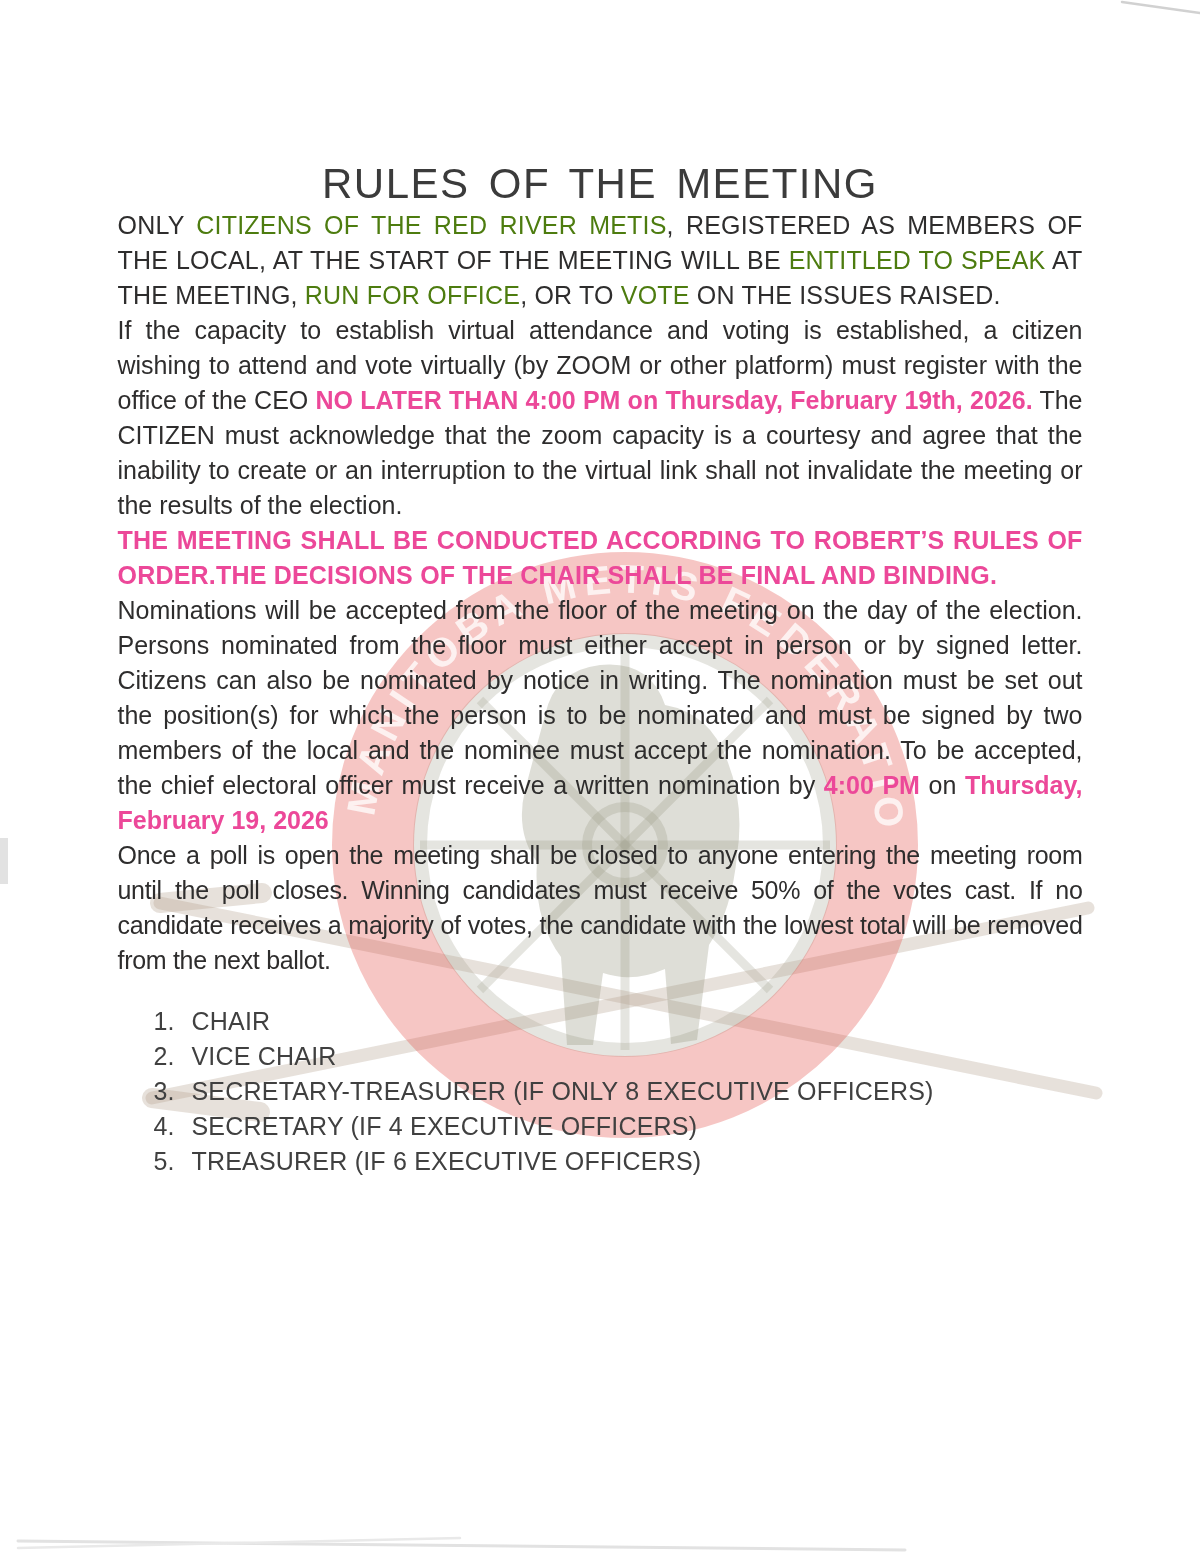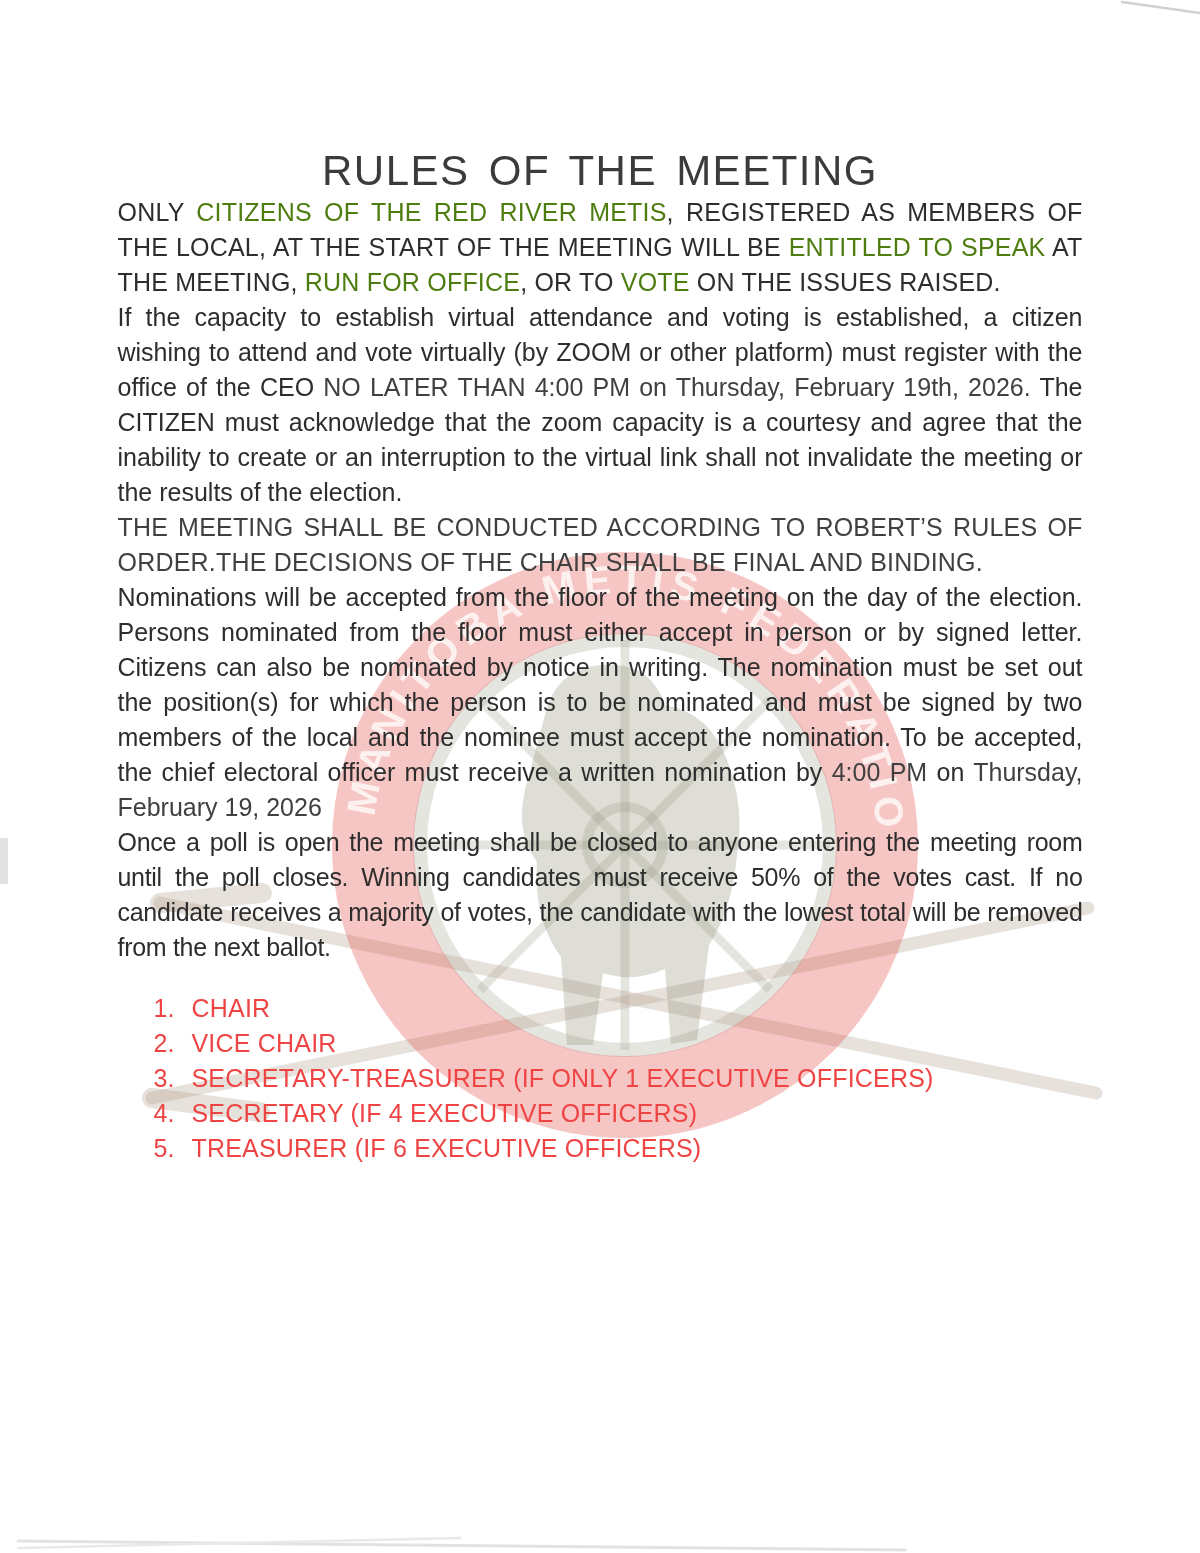--- a/index.html
+++ b/index.html
@@ -10,21 +10,21 @@
     color: #2e2d2d;
     position: relative;
     overflow: hidden;
   }
   .watermark {
     position: absolute; inset: 0; z-index: 0;
     pointer-events: none;
   }
   .content {
     position: relative; z-index: 1;
-    margin: 1px auto;
+    margin: 14px auto;
     width: 965px;
     padding-top: 146px;
   }
   .page-title {
     font-size: 42px;
     font-weight: 400;
     letter-spacing: 1.5px;
     color: #3b3b3b;
     text-align: center;
     margin: 0;
@@ -37,30 +37,30 @@
     text-align: justify;
   }
   .para-eligibility { margin-top: 30px; letter-spacing: 0.2px; }
   .para-virtual     { margin-top: 12px; }
   .para-roberts     { margin-top: 18px; text-align: left; font-weight: bold; color: #1d1d1d; letter-spacing: 0.2px; }
   .para-nominations { margin-top: 30px; }
   .para-poll        { margin-top: 34px; letter-spacing: -0.3px; }
   .para-elections-heading { margin-top: 22px; text-align: left; letter-spacing: 0.2px; }
   .run-normal { }
   .run-red  { color: #4d7c0f; }
-  .run-bold { font-weight: normal; color: #404040; }
+  .run-bold { font-weight: bold; color: #ec4899; }
   ol.election-order {
     margin: 26px 0 0 0;
     padding: 0 0 0 36px;
     list-style: none;
     counter-reset: li;
     font-size: 25px;
     line-height: 35px;
     letter-spacing: 0.2px;
-    color: #ef4444;
+    color: #404040;
   }
   ol.election-order li { counter-increment: li; }
   ol.election-order li::before {
     content: counter(li) ".";
     display: inline-block;
     width: 38px;
   }
 </style>
 </head>
 <body>
@@ -114,17 +114,17 @@
   <p class="para para-roberts"><span class="run-bold">THE MEETING SHALL BE CONDUCTED ACCORDING TO ROBERT’S RULES OF ORDER.THE DECISIONS OF THE CHAIR SHALL BE FINAL AND BINDING.</span></p>
 
   <p class="para para-nominations"><span class="run-normal">Nominations will be accepted from the floor of the meeting on the day of the election.  Persons nominated from the floor must either accept in person or by signed letter. Citizens can also be nominated by notice in writing. The nomination must be set out the position(s) for which the person is to be nominated and must be signed by two members of the local and the nominee must  accept the nomination. To be accepted, the chief electoral officer must receive a written nomination by </span><span class="run-bold">4:00 PM</span><span class="run-normal"> on </span><span class="run-bold">Thursday, February 19, 2026</span></p>
 
   <p class="para para-poll"><span class="run-normal">Once a poll is open the meeting shall be closed to anyone entering the meeting room until the poll closes. Winning candidates  must receive 50% of the votes cast. If no candidate receives a majority of votes, the candidate with the lowest total will be removed from the next ballot.</span></p>
 
 
   <ol class="election-order">
       <li>CHAIR</li>
       <li>VICE CHAIR</li>
-      <li>SECRETARY-TREASURER (IF ONLY 1 EXECUTIVE  OFFICERS)</li>
+      <li>SECRETARY-TREASURER (IF ONLY 8 EXECUTIVE  OFFICERS)</li>
       <li>SECRETARY (IF 4 EXECUTIVE OFFICERS)</li>
       <li>TREASURER (IF 6 EXECUTIVE OFFICERS)</li>
     </ol>
 </div>
 
 </body></html>

